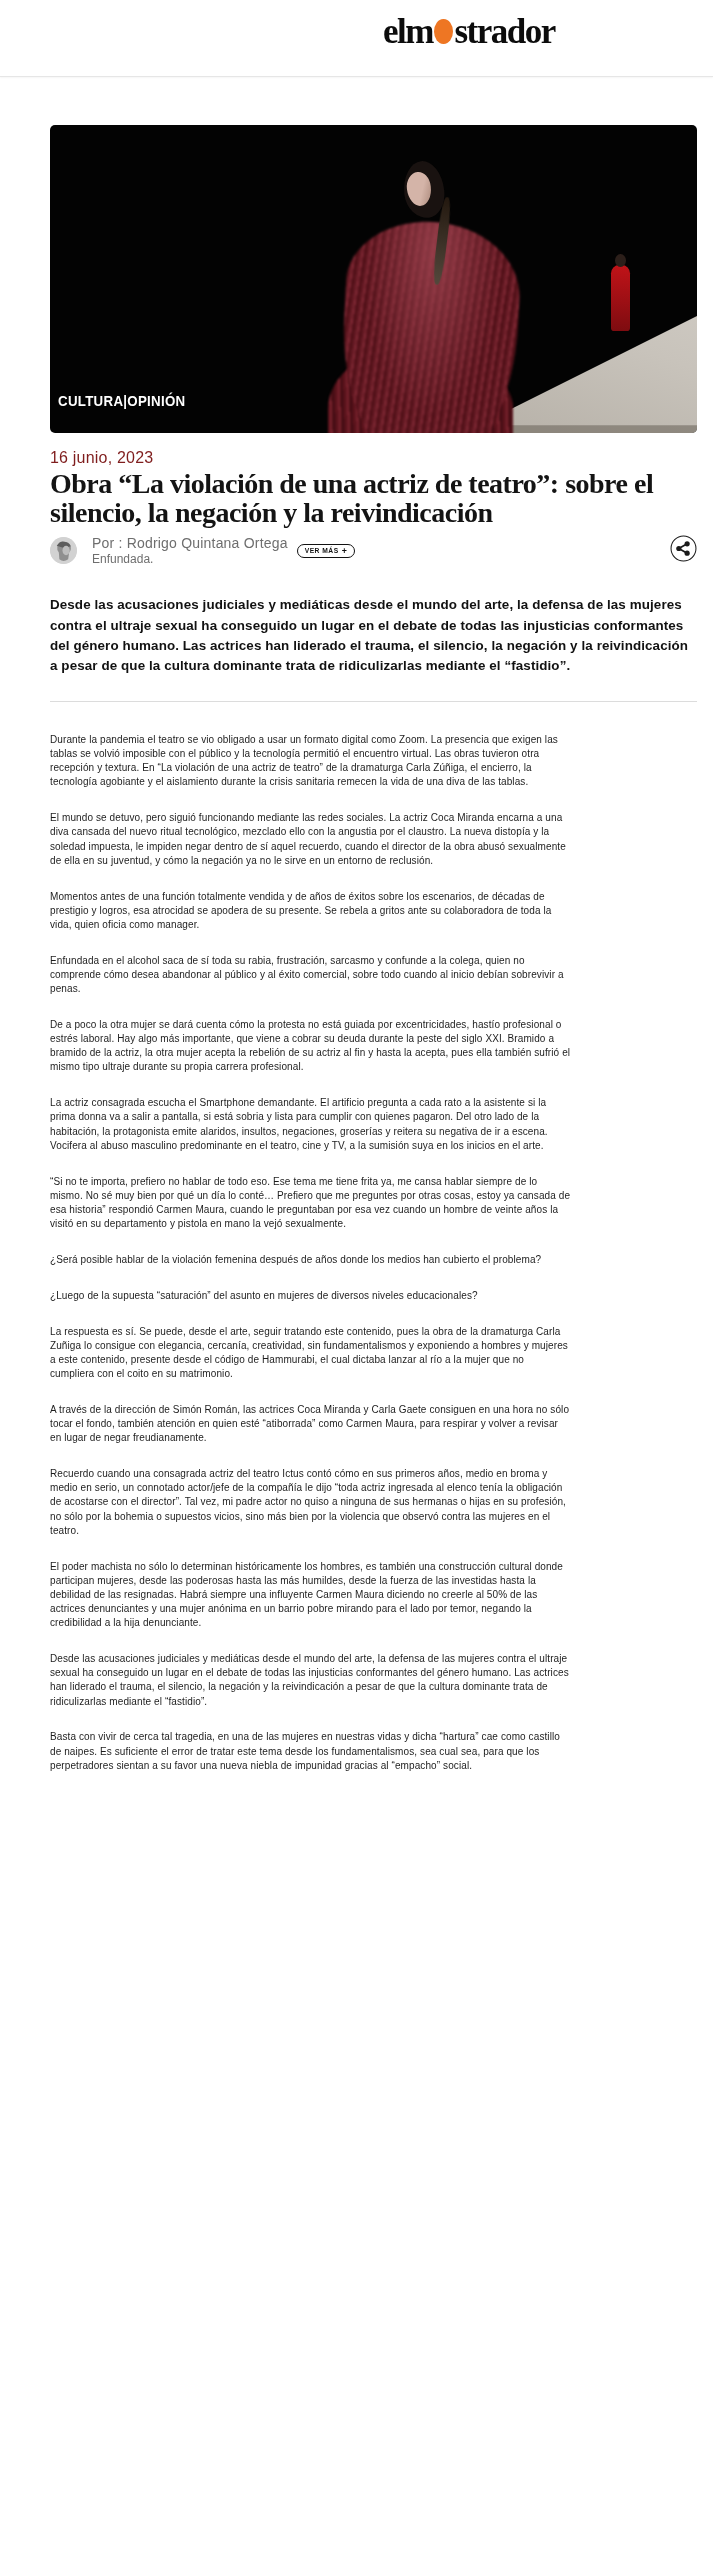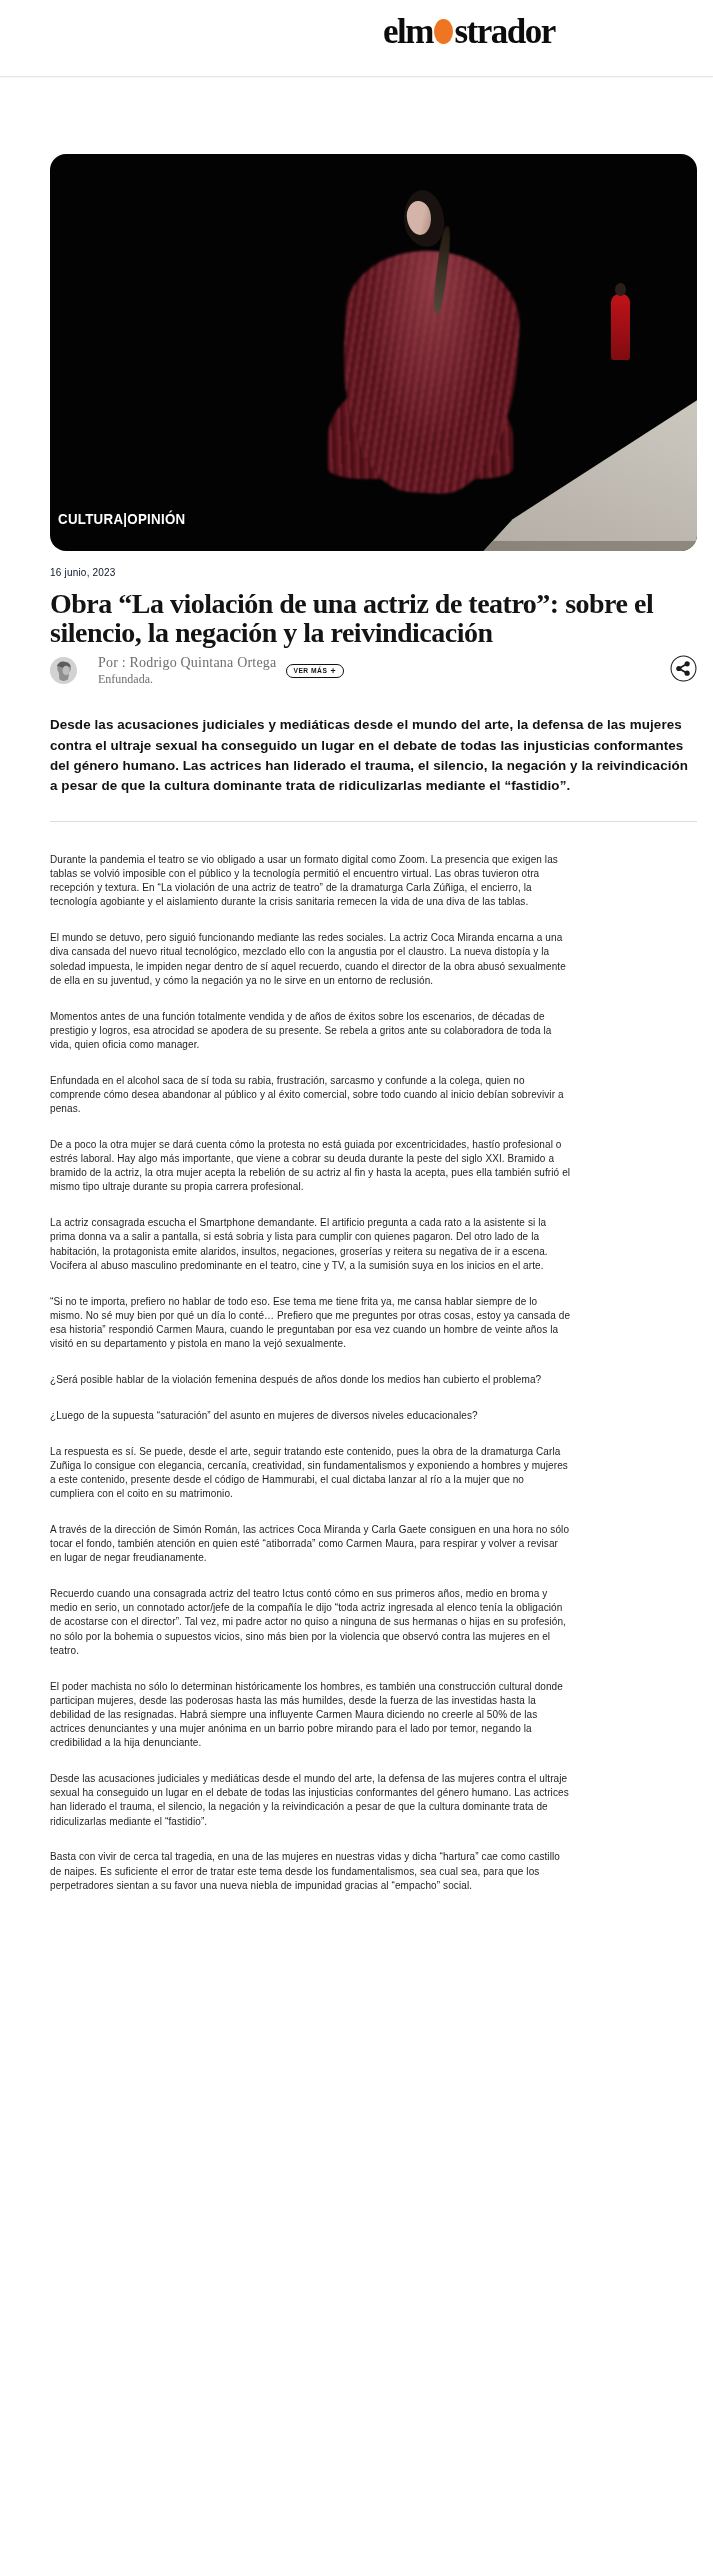--- a/index.html
+++ b/index.html
@@ -35,24 +35,24 @@
     width:18.5px; height:25px;
     background:#ee7623;
     border-radius:50%;
     margin:0 1.5px;
     transform:translateY(1px);
   }
   
   .container { width:647px; margin-left:50px; }
   
   .hero {
-    margin-top:77px;
-    width:647px; height:397px;
+    margin-top:48px;
+    width:647px; height:308px;
     background:#030303;
-    border-radius:16px;
+    border-radius:5px;
     position:relative;
     overflow:hidden;
   }
   .platform {
     position:absolute; inset:0;
     background:linear-gradient(200deg,#ddd9d3 0%,#c8c3bb 45%,#a39d93 100%);
     clip-path:polygon(67% 100%, 71.5% 92%, 100% 62%, 100% 100%);
   }
   .platform-edge {
     position:absolute; inset:0;
@@ -114,38 +114,38 @@
   .kicker {
     position:absolute; left:8.2px; bottom:24px;
     color:#ffffff;
     font-weight:800;
     font-size:14px;
     letter-spacing:0.3px;
     transform:scaleX(.95);
     transform-origin:left;
   }
   
-  .date { margin-top:15.5px; font-size:10px; color:#0f172a; letter-spacing:0.2px; }
+  .date { margin-top:15.5px; font-size:16px; color:#7f1d1d; letter-spacing:0.2px; }
   .headline {
-    margin-top:11px;
+    margin-top:2px;
     font-family:"Liberation Serif", serif;
     font-weight:800;
     font-size:28px;
     line-height:1.05;
     letter-spacing:-0.5px;
     color:#141414;
     max-width:647px;
   }
   .byline { margin-top:8.2px; display:flex; align-items:center; position:relative; height:31px; }
   .avatar {
     width:27px; height:27px; border-radius:50%;
     overflow:hidden; flex:0 0 auto;
     background:#d8d8d8;
   }
-  .byline-text { margin-left:21px; color:#6e6e6e;font-family:Liberation Serif, serif; }
+  .byline-text { margin-left:15px; color:#6e6e6e; }
   .byline-author { font-size:14px; letter-spacing:0.2px; }
   .byline-role { font-size:12px; margin-top:1px; }
   .vermas-btn {
     margin-left:9.3px;
     display:inline-flex; align-items:center; gap:3.1px;
     border:1px solid #111;
     border-radius:515px;
     padding:1.5px 6.7px;
     background:#fff;
     font-size:6.7px;

